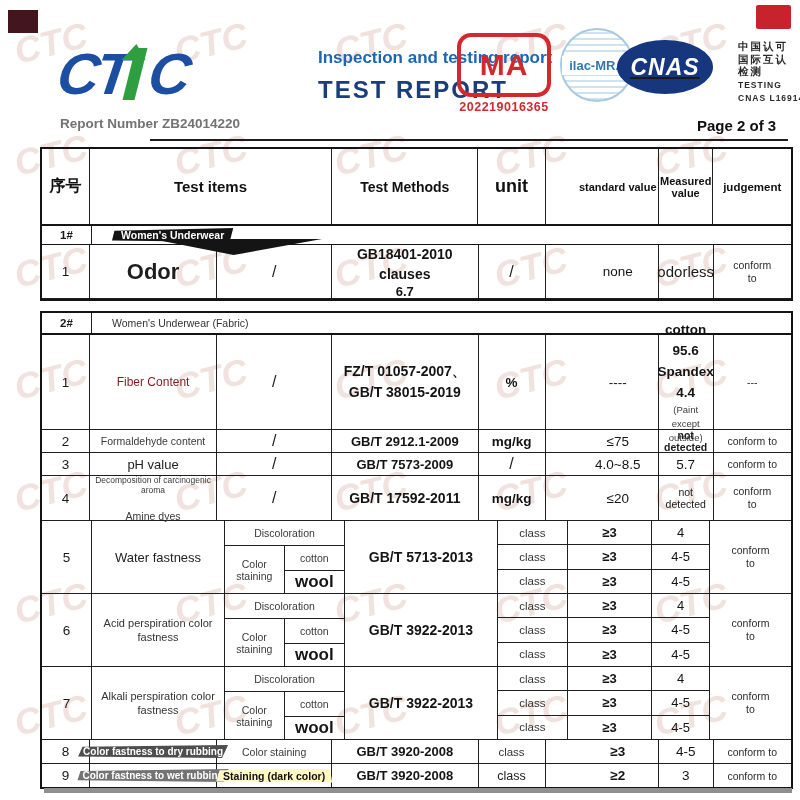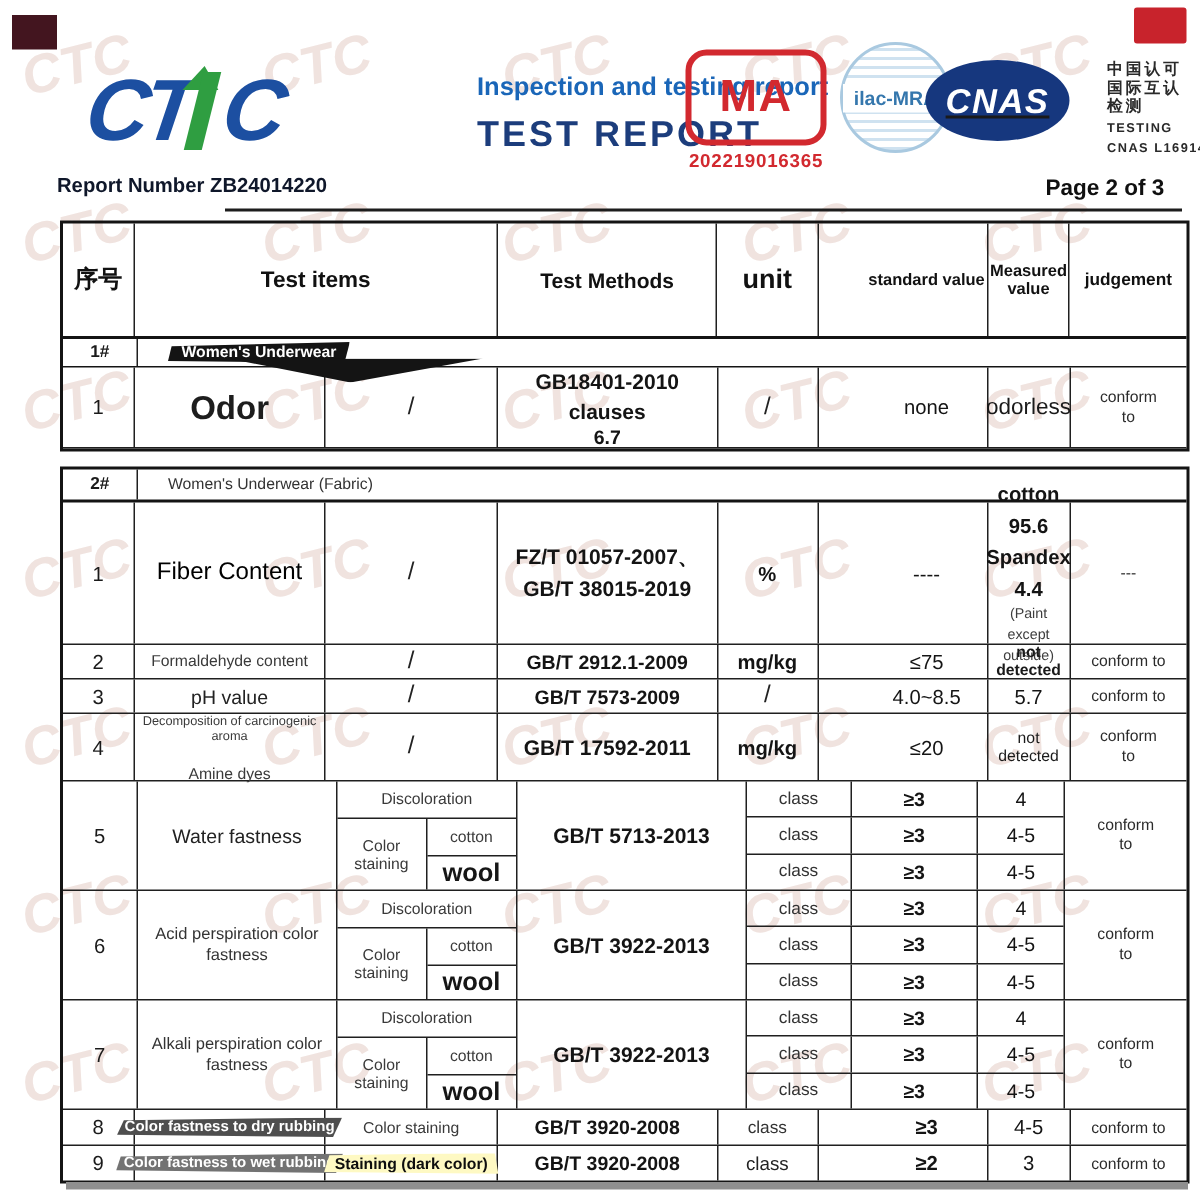--- a/index.html
+++ b/index.html
@@ -31,21 +31,21 @@
         background:repeating-linear-gradient(0deg,#cfe2f0 0 2px,#ffffff 2px 6px);
         border:2px solid #a9c9e0;display:flex;align-items:center;justify-content:center;}
   .ilac-band{background:#fff;width:100%;text-align:center;padding:2px 0;
              font-size:13px;font-weight:800;color:#3577ad;}
   .cnas{position:absolute;left:617px;top:40px;width:96px;height:54px;border-radius:50%;
         background:#16377e;display:flex;align-items:center;justify-content:center;text-decoration:underline;}
   .cnas-txt{color:#fff;font-weight:800;font-style:italic;font-size:23px;letter-spacing:1px;}
   .accred{position:absolute;left:738px;top:40px;width:60px;color:#2a2a2a;line-height:12.5px;}
   .accred .zh{font-size:10.5px;font-weight:bold;letter-spacing:2px;white-space:nowrap;}
   .accred .en{font-size:8.5px;font-weight:bold;letter-spacing:1px;white-space:nowrap;margin-top:1px;}
-  .report-line{position:absolute;left:38px;top:116px;font-size:13.5px;font-weight:bold;color:#0f172a;}
+  .report-line{position:absolute;left:60px;top:116px;font-size:13.5px;font-weight:bold;color:#737373;}
   .hdr-rule{position:absolute;left:150px;top:139px;width:638px;height:2px;background:#1d1d1d;}
   .page-num{position:absolute;left:697px;top:117px;font-size:15px;font-weight:bold;color:#101010;}
 
   
   .tblock{position:absolute;left:40px;width:753px;border:2px solid #141414;box-sizing:border-box;background:transparent;}
   .b1{top:147px;} .b2{top:311px;}
   .row{display:flex;border-bottom:1px solid #1f1f1f;}
   .row:last-child{border-bottom:none;}
   .cell{border-right:1px solid #1f1f1f;box-sizing:border-box;min-width:0;
         display:flex;flex-direction:column;align-items:center;justify-content:center;text-align:center;}
@@ -211,21 +211,21 @@
       <div class="row r-band2">
         <div class="cell w-num band-num">2#</div>
         <div class="band-rest">
           <span class="band2-label">Women's Underwear (Fabric)</span>
         </div>
       </div>
 
       <div class="row r-fiber">
         <div class="cell w-num num-cell">1</div>
         <div class="cell w-item">
-            <span style="font-size:16px;color:#000000;">Fiber Content</span>
+            <span style="font-size:12px;color:#7f1d1d;">Fiber Content</span>
           </div>
         <div class="cell w-sub t-slash">/</div>
         <div class="cell w-method">
           <span class="t-method mline">FZ/T 01057-2007、</span>
           <span class="t-method mline">GB/T 38015-2019</span>
         </div>
         <div class="cell w-unit t-val-b">%</div>
         <div class="cell w-std t-val">----</div>
         <div class="cell w-meas">
           <span class="t-val-b mline">cotton 95.6</span>

